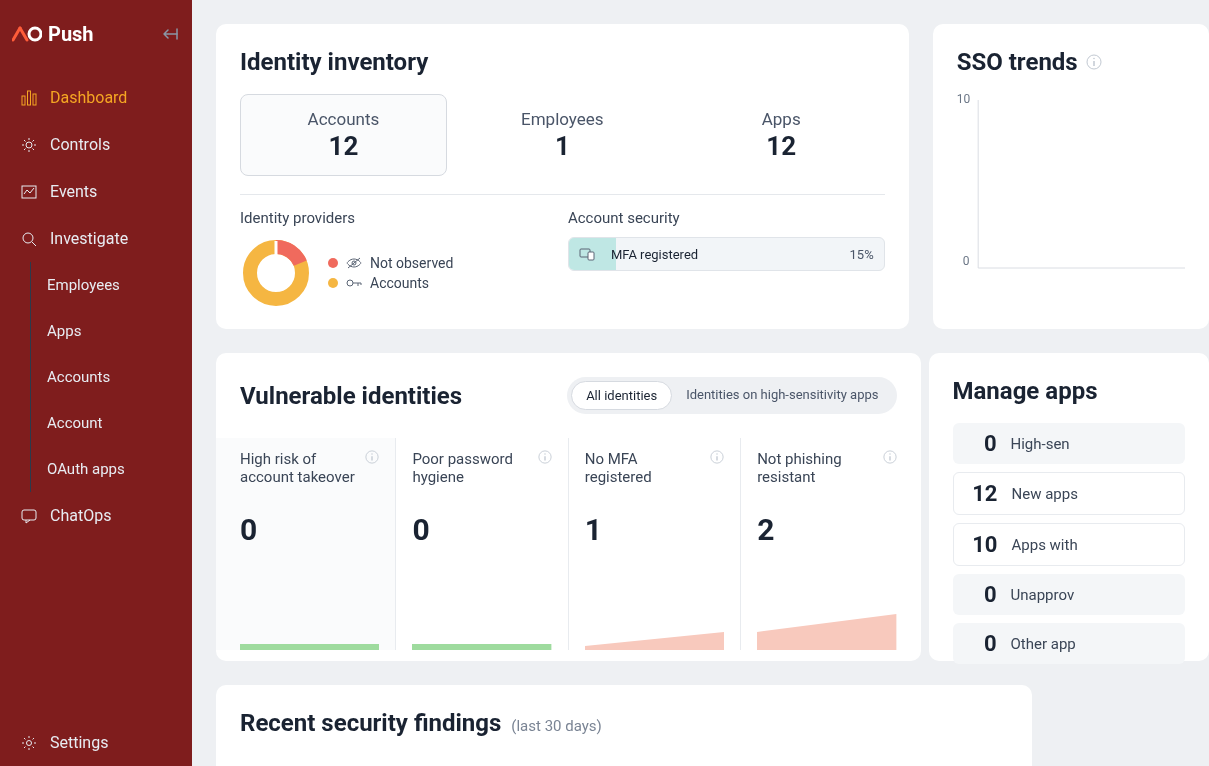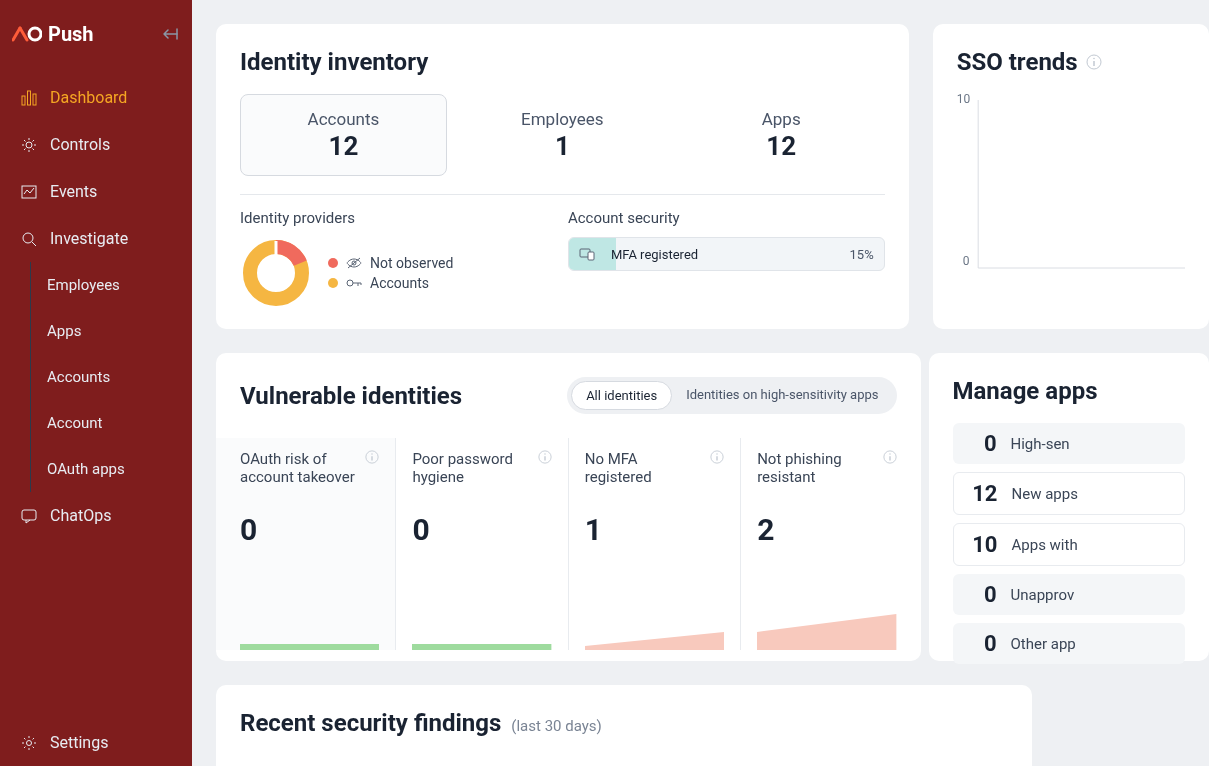--- a/index.html
+++ b/index.html
@@ -418,21 +418,21 @@
       <div class="vuln-header">
         <h2>Vulnerable identities</h2>
         <div class="pill-toggle">
           <div class="pill active"><span>All identities</span></div>
           <div class="pill"><span>Identities on high-sensitivity apps</span></div>
         </div>
       </div>
       <div class="vuln-grid">
         <div class="vuln-cell">
           <div class="vuln-title">
-              <span>OAuth risk of account takeover</span>
+              <span>High risk of account takeover</span>
               <span class="info">
                 <svg width="14" height="14" viewBox="0 0 16 16">
                   <circle cx="8" cy="8" r="7" stroke="#c2c9d2" fill="none"></circle>
                   <line x1="8" y1="7" x2="8" y2="12" stroke="#c2c9d2" stroke-width="1.5"></line>
                   <circle cx="8" cy="4.5" r="0.8" fill="#c2c9d2"></circle>
                 </svg>
               </span>
             </div>
           <div class="vuln-num">0</div>
           <div class="vuln-bar">

